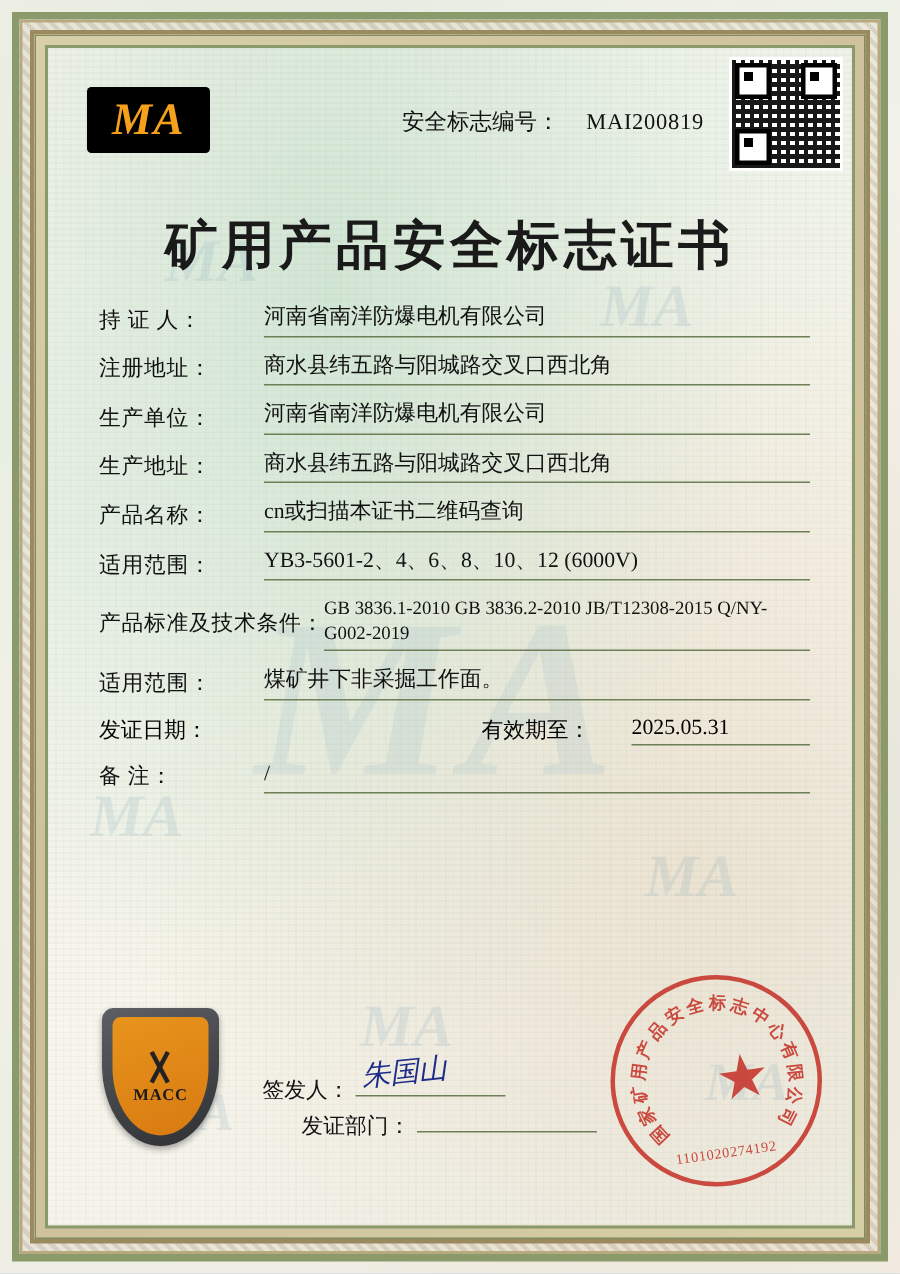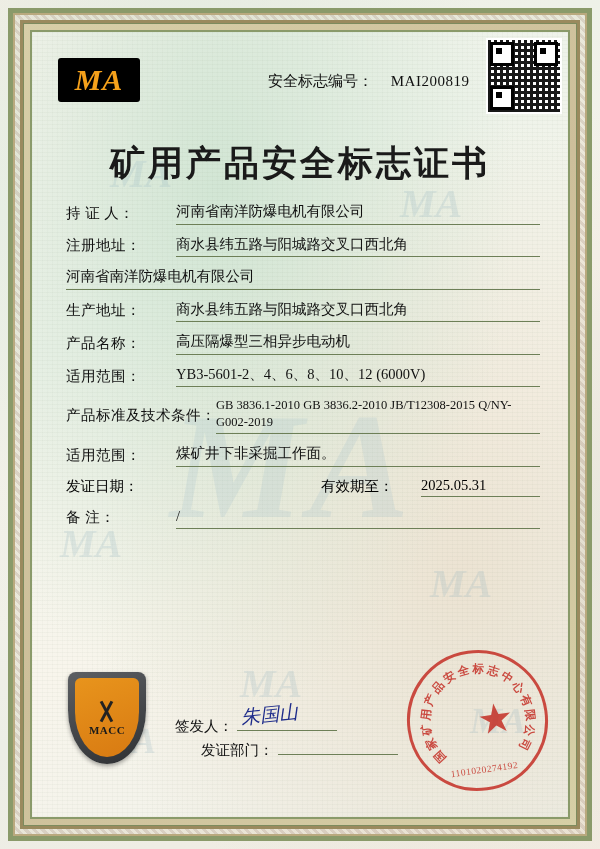--- a/index.html
+++ b/index.html
@@ -246,29 +246,30 @@
   <div class="fields">
     <div class="row">
       <div class="lbl">持 证 人：</div>
       <div class="val">河南省南洋防爆电机有限公司</div>
     </div>
     <div class="row">
       <div class="lbl">注册地址：</div>
       <div class="val">商水县纬五路与阳城路交叉口西北角</div>
     </div>
     <div class="row">
+      <div class="lbl">生产单位：</div>
       <div class="val">河南省南洋防爆电机有限公司</div>
     </div>
     <div class="row">
       <div class="lbl">生产地址：</div>
       <div class="val">商水县纬五路与阳城路交叉口西北角</div>
     </div>
     <div class="row">
       <div class="lbl">产品名称：</div>
-      <div class="val">高压隔爆型三相异步电动机</div>
+      <div class="val">cn或扫描本证书二维码查询</div>
     </div>
     <div class="row">
       <div class="lbl">适用范围：</div>
       <div class="val">YB3-5601-2、4、6、8、10、12 (6000V)</div>
     </div>
     <div class="row">
       <div class="lbl" style="width:150px;flex:0 0 150px;">产品标准及技术条件：</div>
       <div class="val wide-val" style="font-size:12.5px;">GB 3836.1-2010  GB 3836.2-2010 JB/T12308-2015 Q/NY-G002-2019</div>
     </div>
     <div class="row">

